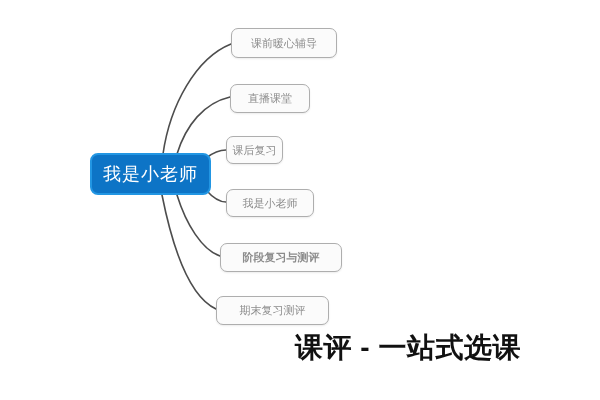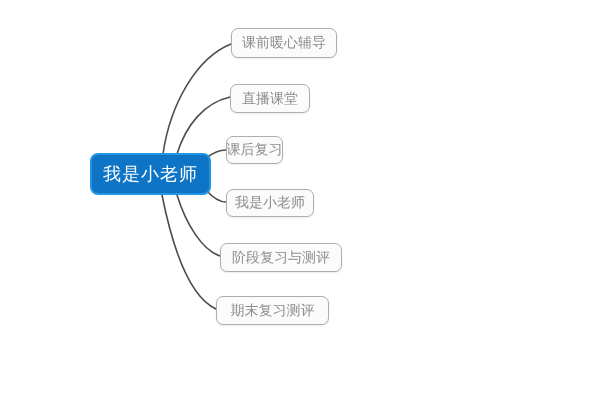--- a/index.html
+++ b/index.html
@@ -48,28 +48,28 @@
     border-radius:8px;
     color:var(--root-text);
     font-size:18px;
     letter-spacing:1px;
   }
   .branch-node{
     background:var(--branch-fill);
     border:1px solid var(--branch-border);
     border-radius:7px;
     color:var(--branch-text);
-    font-size:14px;
+    font-size:11px;
     box-shadow:0 1px 2px rgba(0,0,0,0.08);
   }
   .n1{left:231px;top:28px;width:106px;height:30px;}
   .n2{left:230px;top:84px;width:80px;height:29px;}
   .n3{left:226px;top:136px;width:57px;height:28px;}
   .n4{left:226px;top:189px;width:88px;height:28px;}
-  .n5{left:220px;top:243px;width:122px;height:29px;}
+  .n5{left:220px;top:243px;width:122px;height:29px;font-weight:bold;}
   .n6{left:216px;top:296px;width:113px;height:29px;}
   .caption{
     position:absolute;
     left:295px;top:329px;
     font-size:28px;
     font-weight:700;
     color:var(--caption-text);
     letter-spacing:0.5px;
     white-space:nowrap;
   }
@@ -104,14 +104,15 @@
   <div class="node branch-node n4">
     <span>我是小老师</span>
   </div>
   <div class="node branch-node n5">
     <span>阶段复习与测评</span>
   </div>
   <div class="node branch-node n6">
     <span>期末复习测评</span>
   </div>
 
+  <div class="caption">课评 - 一站式选课</div>
 
 </div>
 
 </body></html>

